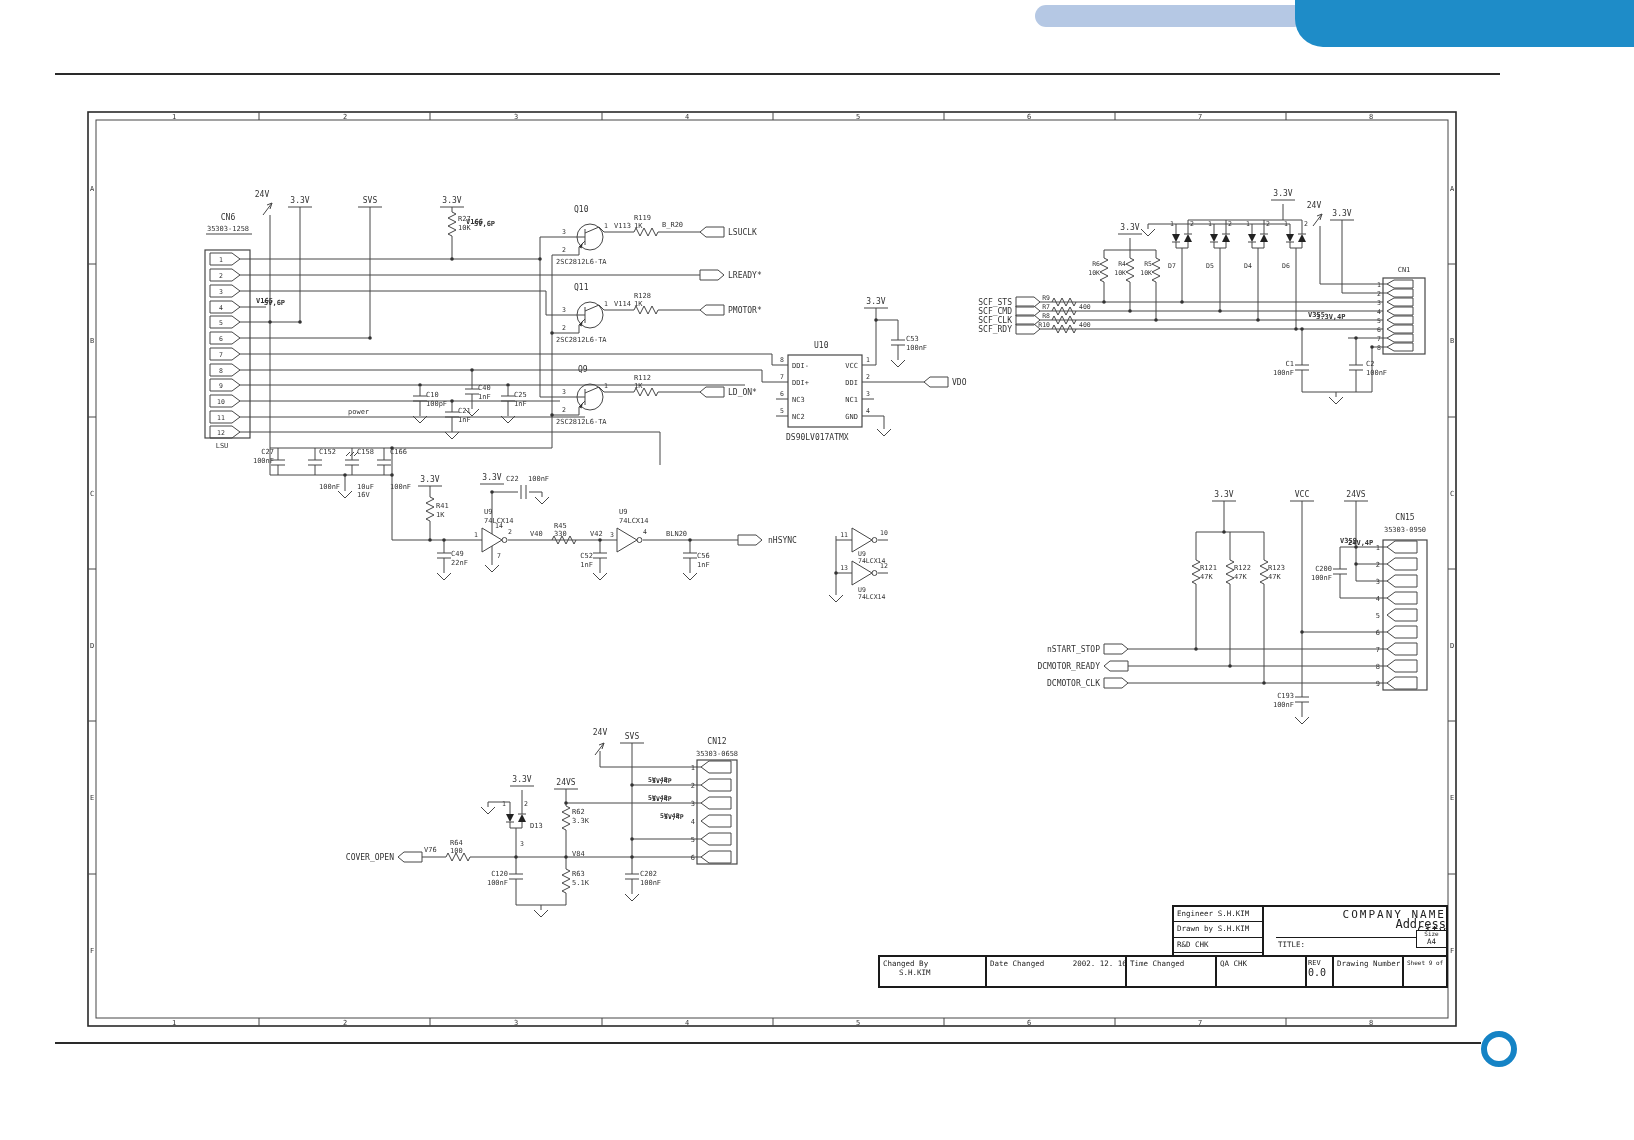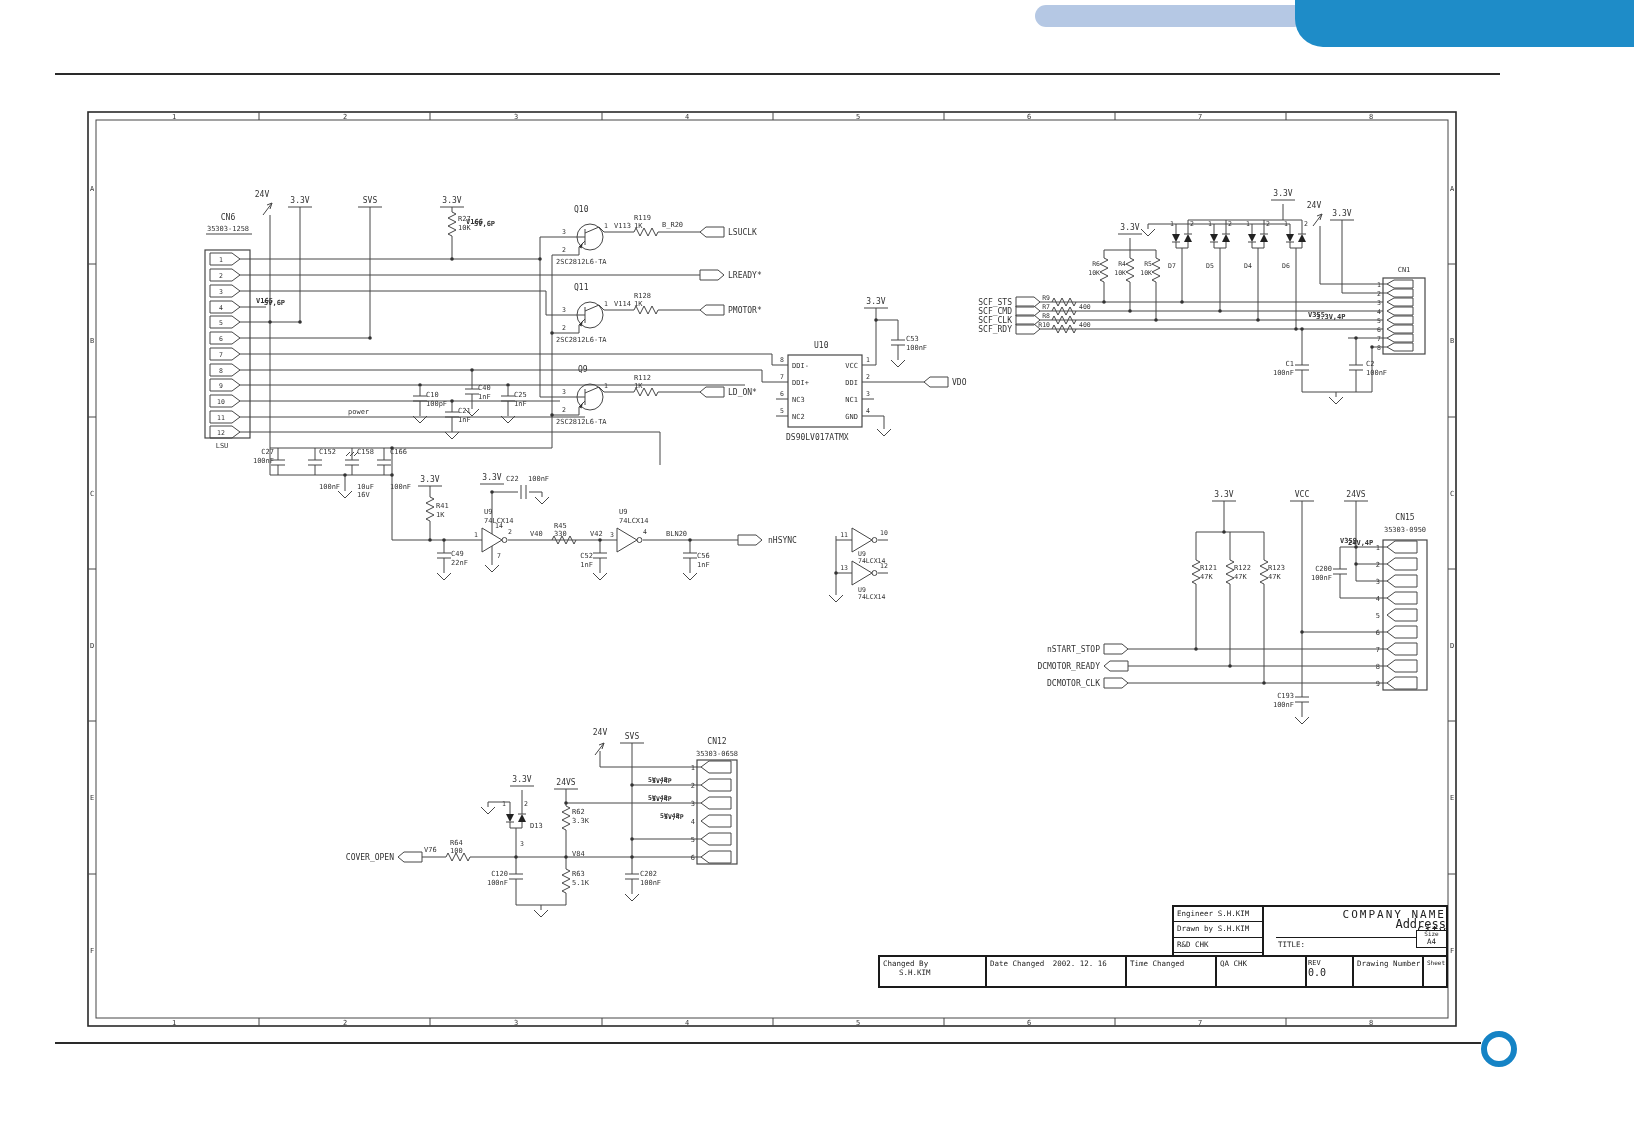--- a/index.html
+++ b/index.html
@@ -647,29 +647,29 @@
     </div>
   </div>
 
   <div class="tb tb-strip">
     <div class="c" style="width:107px">
       <div>Changed By</div>
       <div class="ind">S.H.KIM</div>
     </div>
     <div class="c" style="width:140px">
       <span>Date Changed</span>
-      <span style="margin-left:4px">2002. 12. 16</span>
+      <span style="margin-left:24px">2002. 12. 16</span>
     </div>
     <div class="c" style="width:90px">
       <span>Time Changed</span>
     </div>
     <div class="c" style="width:90px">
       <span>QA CHK</span>
     </div>
-    <div class="c" style="width:47px;padding-left:1px;padding-right:1px">
+    <div class="c" style="width:27px;padding-left:1px;padding-right:1px">
       <div style="font-size:7px">REV</div>
       <div style="font-size:10px">0.0</div>
     </div>
     <div class="c" style="width:70px">
       <span>Drawing Number</span>
     </div>
     <div class="c" style="flex:1;font-size:6px">
       <span>Sheet 9 of 9</span>
     </div>
   </div>

